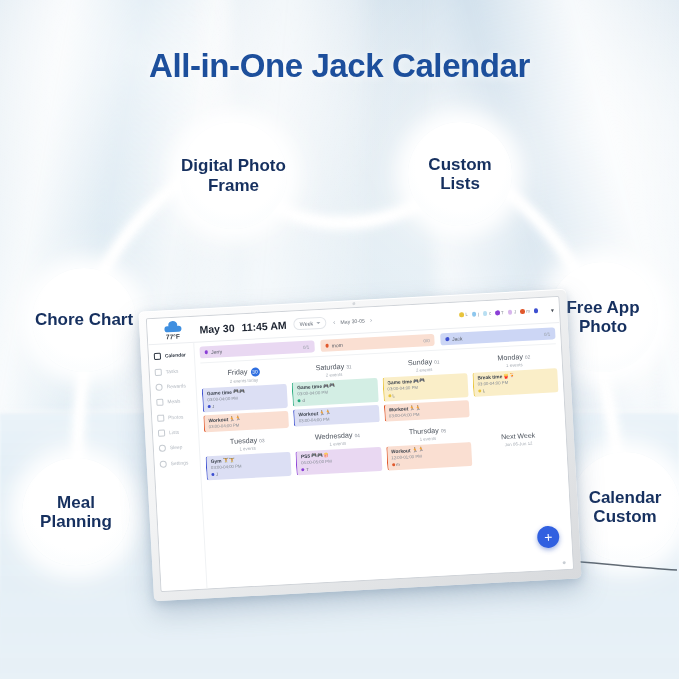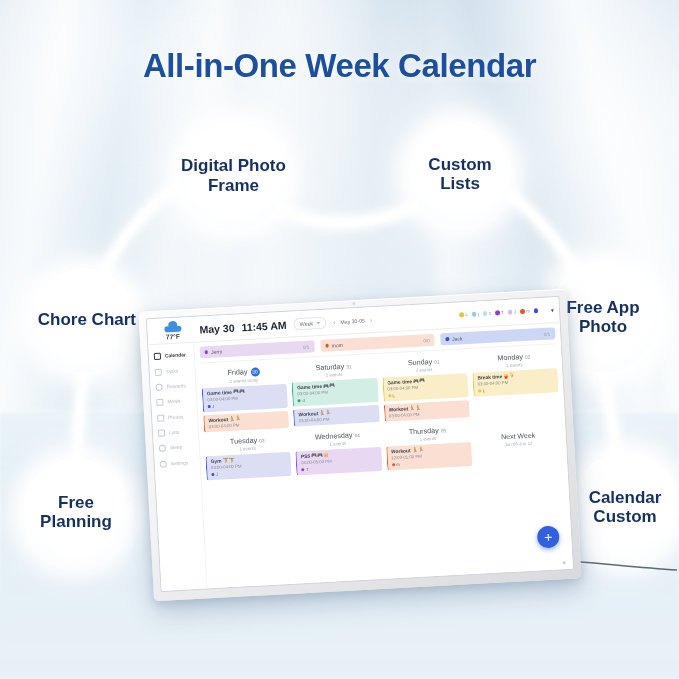--- a/index.html
+++ b/index.html
@@ -61,21 +61,21 @@
 
   
   .arc { position:absolute; left:0; top:0; width:679px; height:679px; pointer-events:none; }
 
   
   .bubble {
     position:absolute; border-radius:50%;
     background:radial-gradient(circle at 50% 42%, #ffffff 56%, #fbfdfe 74%, rgba(255,255,255,.62) 100%);
     box-shadow:0 0 18px 9px rgba(255,255,255,.92), 0 0 34px 16px rgba(255,255,255,.55),
                inset 0 0 10px rgba(255,255,255,.9);
-    display:flex; align-items:center; justify-content:flex-end; text-align:center;
+    display:flex; align-items:center; justify-content:center; text-align:center;
     color:#16305f; font-weight:bold; line-height:1.12;
   }
   #bub-photo   { left:180px; top:122px; width:107px; height:107px; font-size:17px; }
   #bub-lists   { left:408px; top:122px; width:104px; height:104px; font-size:17px; }
   #bub-chore   { left:32px;  top:268px; width:104px; height:104px; font-size:17px; }
   #bub-app     { left:548px; top:262px; width:110px; height:110px; font-size:17px; }
   #bub-meal    { left:22px;  top:458px; width:108px; height:108px; font-size:17px; }
   #bub-sync    { left:570px; top:452px; width:110px; height:110px; font-size:17px; }
 
   
@@ -216,36 +216,36 @@
   </g>
   <g filter="url(#soft2)" stroke="#ffffff" fill="none" stroke-linecap="round" opacity=".9">
     <path d="M262,196 C300,232 380,232 432,196" stroke-width="6"></path>
     <path d="M205,168 C150,196 110,250 90,300" stroke-width="6"></path>
     <path d="M470,168 C530,200 570,252 592,302" stroke-width="6"></path>
     <path d="M85,360 C78,412 76,452 78,500" stroke-width="6"></path>
     <path d="M600,362 C612,412 618,458 622,500" stroke-width="6"></path>
   </g>
 </svg>
 
-<div class="headline">All-in-One Week Calendar</div>
+<div class="headline">All-in-One Jack Calendar</div>
 
 <div class="bubble" id="bub-photo">
     <span>Digital Photo Frame</span>
   </div>
 <div class="bubble" id="bub-lists">
     <span>Custom Lists</span>
   </div>
 <div class="bubble" id="bub-chore">
     <span>Chore Chart</span>
   </div>
 <div class="bubble" id="bub-app">
     <span>Free App Photo</span>
   </div>
 <div class="bubble" id="bub-meal">
-    <span>Free Planning</span>
+    <span>Meal Planning</span>
   </div>
 <div class="bubble" id="bub-sync">
     <span>Calendar Custom</span>
   </div>
 
 <svg class="cable" viewBox="0 0 130 16">
   <path d="M0,3 C40,4 80,10 130,13" stroke="#2d3a46" stroke-width="1.6" fill="none" opacity=".75"></path>
 </svg>
 
 <div class="device-wrap">

